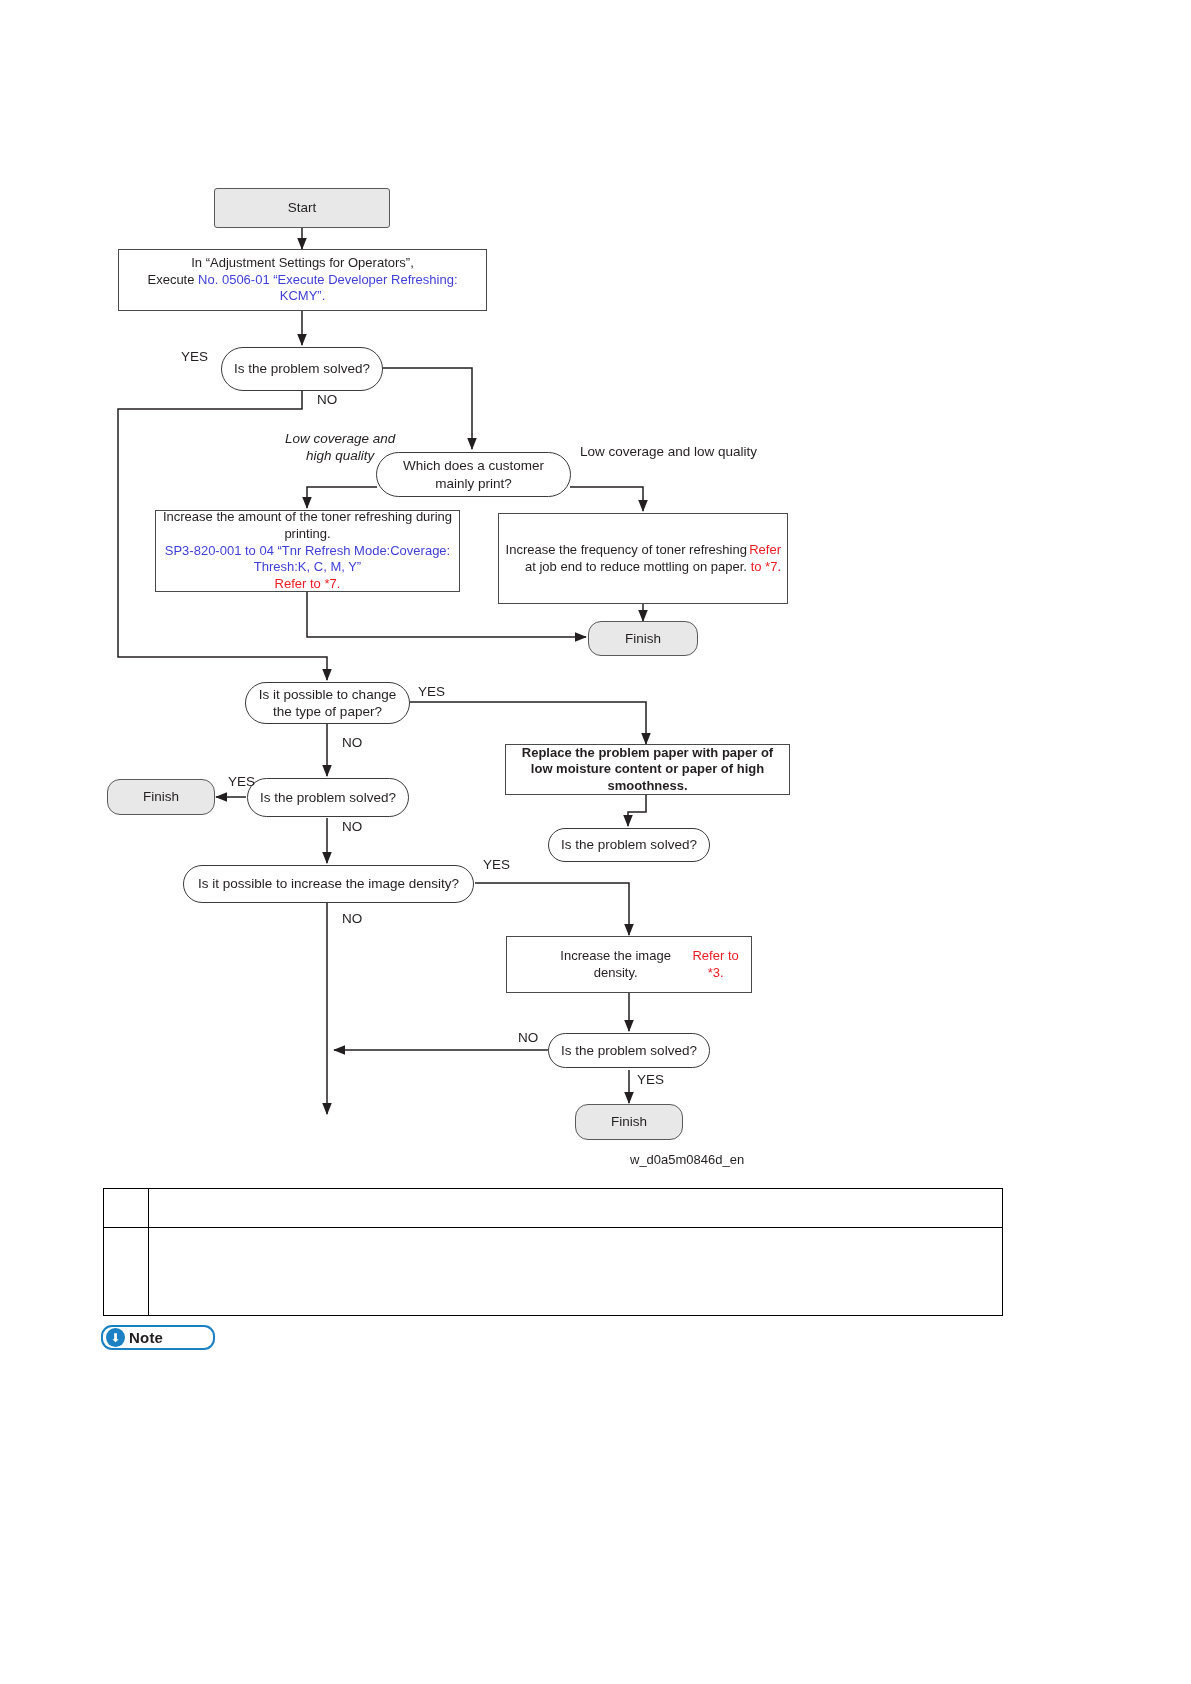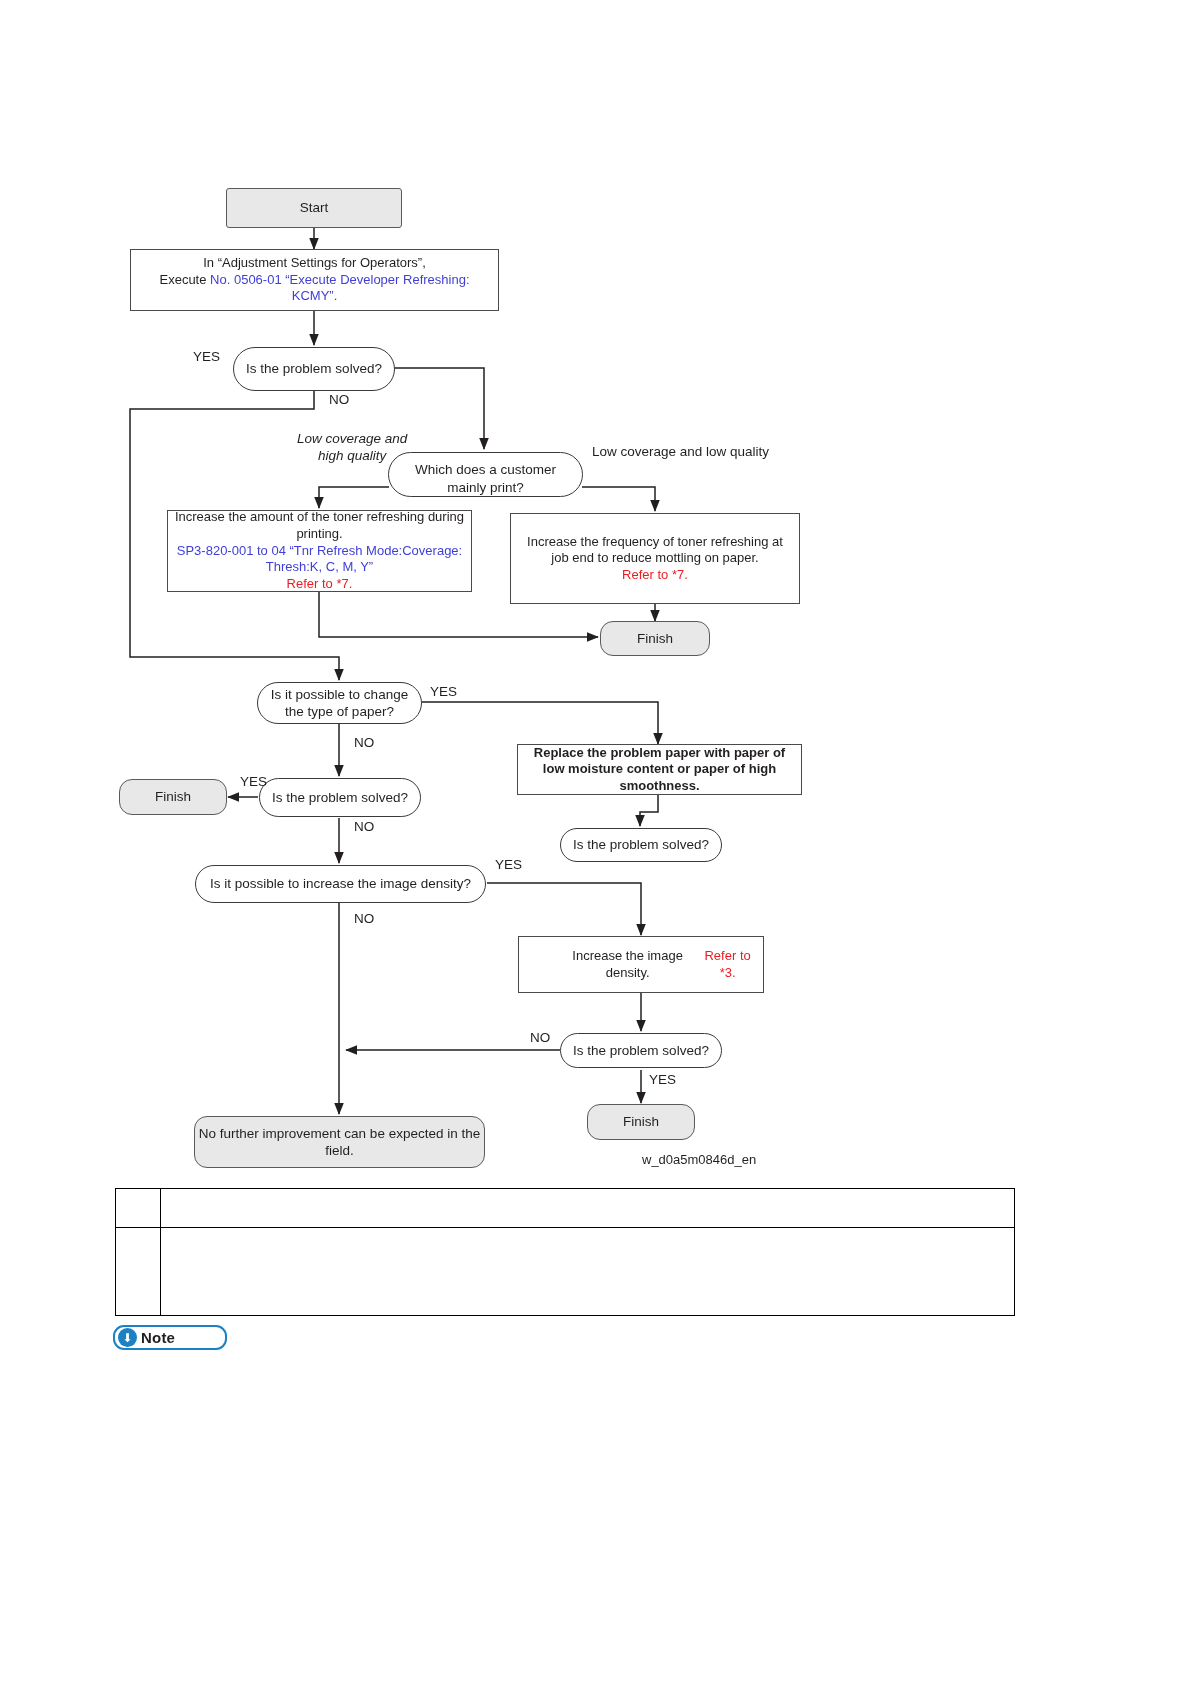--- a/index.html
+++ b/index.html
@@ -10,21 +10,21 @@
   body {
     width: 1191px;
     height: 1684px;
     position: relative;
     font-family: "Liberation Sans", sans-serif;
     color: #231f20;
     overflow: hidden;
   }
   #page {
     position: absolute;
-    left: 12px; top: 0;
+    left: 0; top: 0;
     width: 982px;
     height: 1684px;
   }
   .node {
     position: absolute;
     box-sizing: border-box;
     display: flex;
     align-items: center;
     justify-content: center;
     text-align: center;
@@ -183,31 +183,31 @@
     <span>In “Adjustment Settings for Operators”,</span>
     <span>
       <span>Execute </span><span class="blue">No. 0506-01 “Execute Developer Refreshing: KCMY”.</span>
     </span>
   </div>
 
   <div class="node dec" style="left:221px; top:347px; width:162px; height:44px;">
     <span>Is the problem solved?</span>
   </div>
 
-  <div class="node dec" style="left:376px; top:452px; width:195px; height:45px; padding:0 14px;align-items:flex-end;">
+  <div class="node dec" style="left:376px; top:452px; width:195px; height:45px; padding:0 14px;">
     <span>Which does a customer mainly print?</span>
   </div>
 
   <div class="node proc" style="left:155px; top:510px; width:305px; height:82px; flex-direction:column;">
     <span>Increase the amount of the toner refreshing during printing.</span>
     <span class="blue">SP3-820-001 to 04 “Tnr Refresh Mode:Coverage: Thresh:K, C, M, Y”</span>
     <span class="red">Refer to *7.</span>
   </div>
 
-  <div class="node proc" style="left:498px; top:513px; width:290px; height:91px; flex-direction:column;">
+  <div class="node proc" style="left:498px; top:513px; width:290px; height:91px; flex-direction:row;text-align:right;">
     <span>Increase the frequency of toner refreshing at job end to reduce mottling on paper.</span>
     <span class="red">Refer to *7.</span>
   </div>
 
   <div class="node term" style="left:588px; top:621px; width:110px; height:35px;">
     <span>Finish</span>
   </div>
 
   <div class="node dec" style="left:245px; top:682px; width:165px; height:42px; padding:0 10px;justify-content:flex-end;">
     <span>Is it possible to change the type of paper?</span>
@@ -239,23 +239,20 @@
   </div>
 
   <div class="node dec" style="left:548px; top:1033px; width:162px; height:35px;">
     <span>Is the problem solved?</span>
   </div>
 
   <div class="node term" style="left:575px; top:1104px; width:108px; height:36px;">
     <span>Finish</span>
   </div>
 
-  <div class="node term" style="left:182px; top:1116px; width:291px; height:52px;">
-    <span>No further improvement can be expected in the field.</span>
-  </div>
 
   <div class="edge-label" style="left:181px; top:349px;">YES</div>
 
   <div class="edge-label" style="left:317px; top:392px;">NO</div>
 
   <div class="edge-label" style="left:285px; top:431px; text-align:center;font-style:italic;">Low coverage and
 high quality</div>
 
   <div class="edge-label" style="left:580px; top:444px;">Low coverage and low quality</div>
 

